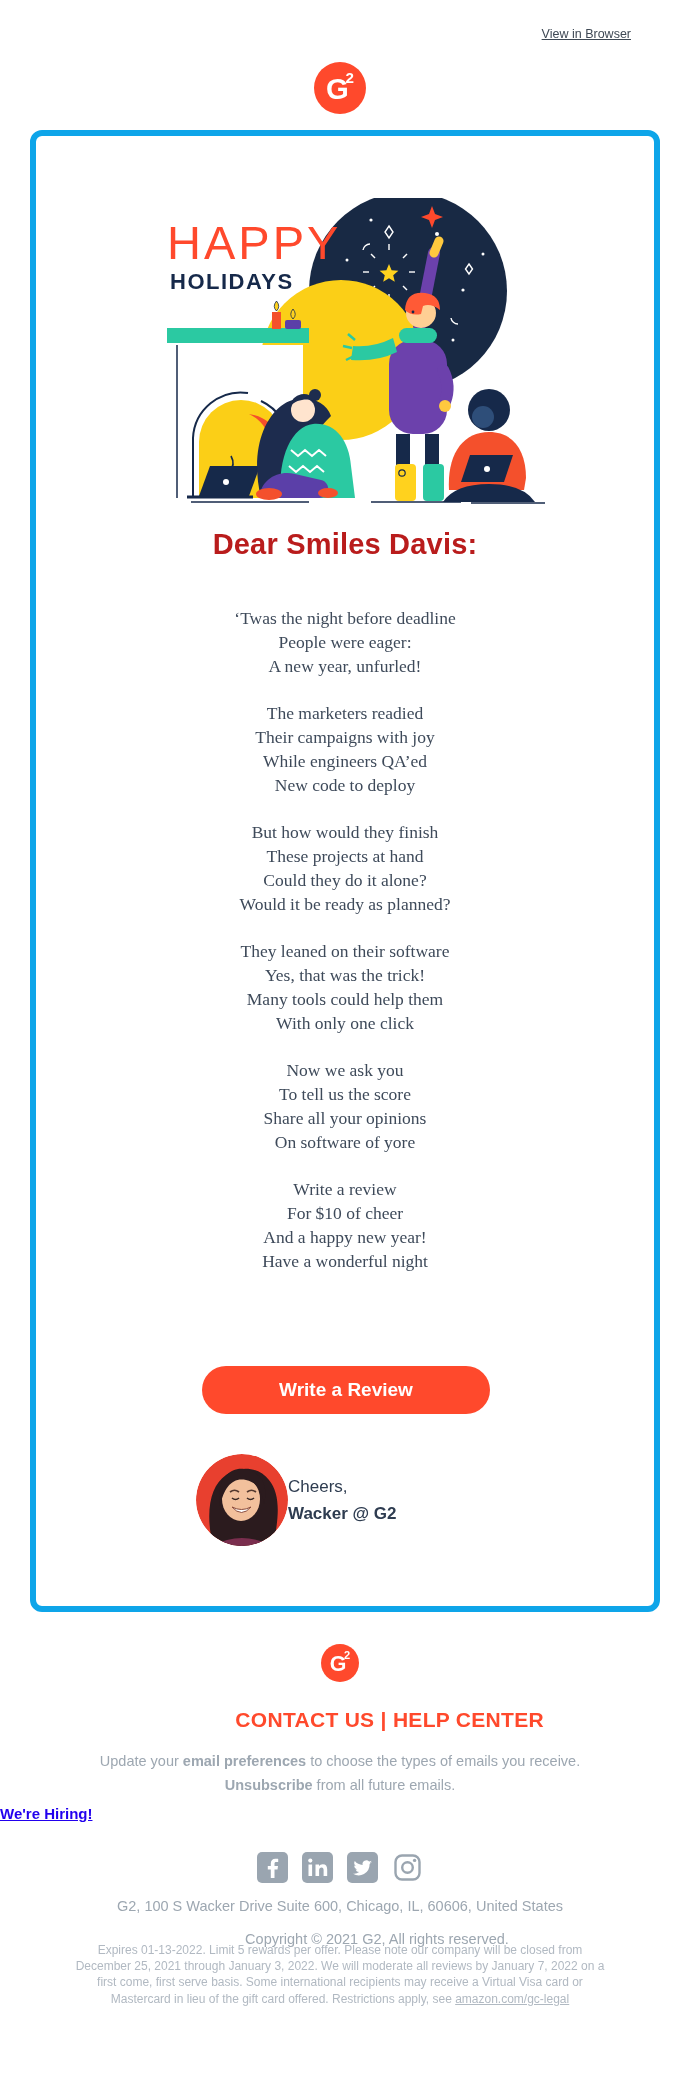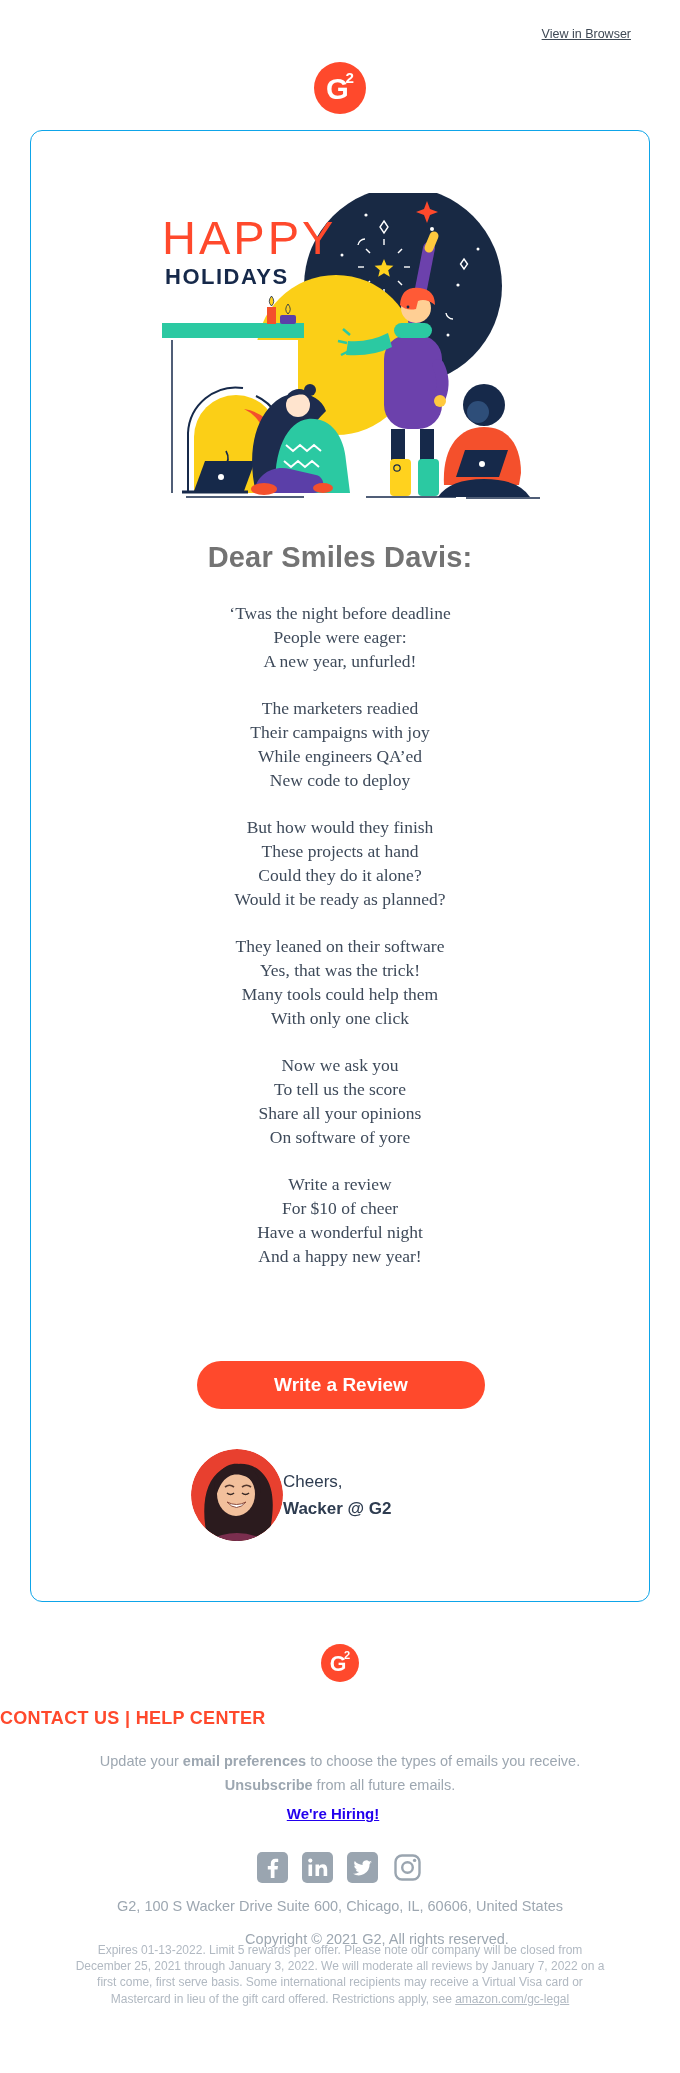--- a/index.html
+++ b/index.html
@@ -4,45 +4,45 @@
 <style>
   html,body{margin:0;padding:0;background:#ffffff;}
   body{width:680px;height:2073px;position:relative;font-family:"Liberation Sans",sans-serif;overflow:hidden;}
   .abs{position:absolute;}
 
   
   .view-browser{top:27px;right:49px;font-size:12.5px;color:#3e4854;text-decoration:underline;cursor:pointer;}
   .logo-top{left:314px;top:62px;width:52px;height:52px;cursor:pointer;}
 
   
-  .card{left:30px;top:130px;width:618px;height:1470px;border:1px solid #0ea5e9;border-radius:12px;background:#fff;}
+  .card{left:30px;top:130px;width:618px;height:1470px;border:6px solid #0ea5e9;border-radius:12px;background:#fff;}
   .illustration{left:95px;top:62px;width:420px;height:312px;}
 
-  .greeting{left:0;top:410px;width:618px;text-align:center;font-size:29px;font-weight:bold;color:#737373;letter-spacing:.2px;}
+  .greeting{left:0;top:392px;width:618px;text-align:center;font-size:29px;font-weight:bold;color:#b91c1c;letter-spacing:.2px;}
 
   .poem{left:0;top:471px;width:618px;text-align:center;font-family:"Liberation Serif",serif;font-size:17.5px;line-height:23.8px;color:#3e4a5a;}
   .stanza{margin-bottom:23.8px;}
   .stanza:last-child{margin-bottom:0;}
 
   .cta{left:166px;top:1230px;width:288px;height:48px;border:none;border-radius:26px;background:#FF492C;color:#fff;font-size:19px;font-weight:bold;font-family:"Liberation Sans",sans-serif;cursor:pointer;}
 
   .signoff{left:160px;top:1318px;display:flex;align-items:center;}
   .avatar{width:92px;height:92px;border-radius:50%;overflow:hidden;flex:0 0 auto;}
   .signoff-text{font-size:17px;line-height:27px;color:#2e3c50;}
   .signoff-name{font-weight:bold;}
 
   
   .logo-footer{left:321px;top:1644px;width:38px;height:38px;cursor:pointer;}
-  .contact-row{left:0;top:1708px;width:544px;text-align:left;font-size:18px;font-weight:bold;color:#FF492C;letter-spacing:.3px;}
+  .contact-row{left:0;top:1708px;width:544px;text-align:right;font-size:21px;font-weight:bold;color:#FF492C;letter-spacing:.3px;}
   .contact-row a{color:#FF492C;text-decoration:none;cursor:pointer;}
   .foot-line{left:0;width:680px;text-align:center;font-size:14.5px;color:#9da7b1;}
   .prefs-line{top:1753px;}
   .unsub-line{top:1777px;}
   .foot-bold{font-weight:bold;}
-  .hiring{left:0;top:1805px;width:666px;text-align:center;font-size:15px;}
+  .hiring{left:0;top:1805px;width:666px;font-size:15px;}
   .hiring a{color:#2200ee;font-weight:bold;text-decoration:underline;cursor:pointer;}
   .social{left:0;top:1852px;width:680px;display:flex;justify-content:center;gap:14px;}
   .social .icon{width:31px;height:31px;cursor:pointer;}
   .address-line{top:1898px;}
   .copyright-line{top:1931px;padding-left:37px;}
   .legal{left:75px;top:1942px;width:530px;text-align:center;font-size:12px;line-height:16.2px;color:#b1b9c2;}
   .legal a{color:#b1b9c2;text-decoration:underline;cursor:pointer;}
 </style>
 </head>
 <body>
@@ -192,22 +192,22 @@
       </div>
       <div class="stanza">
         <div class="poem-line">Now we ask you</div>
         <div class="poem-line">To tell us the score</div>
         <div class="poem-line">Share all your opinions</div>
         <div class="poem-line">On software of yore</div>
       </div>
       <div class="stanza">
         <div class="poem-line">Write a review</div>
         <div class="poem-line">For $10 of cheer</div>
+        <div class="poem-line">And a happy new year!</div>
         <div class="poem-line">Have a wonderful night</div>
-        <div class="poem-line">And a happy new year!</div>
       </div>
     </div>
 
   <button class="abs cta">Write a Review</button>
 
   <div class="abs signoff">
     <div class="avatar">
       <svg viewBox="0 0 92 92" width="92" height="92">
         <clipPath id="avclip">
             <circle cx="46" cy="46" r="46"></circle>

